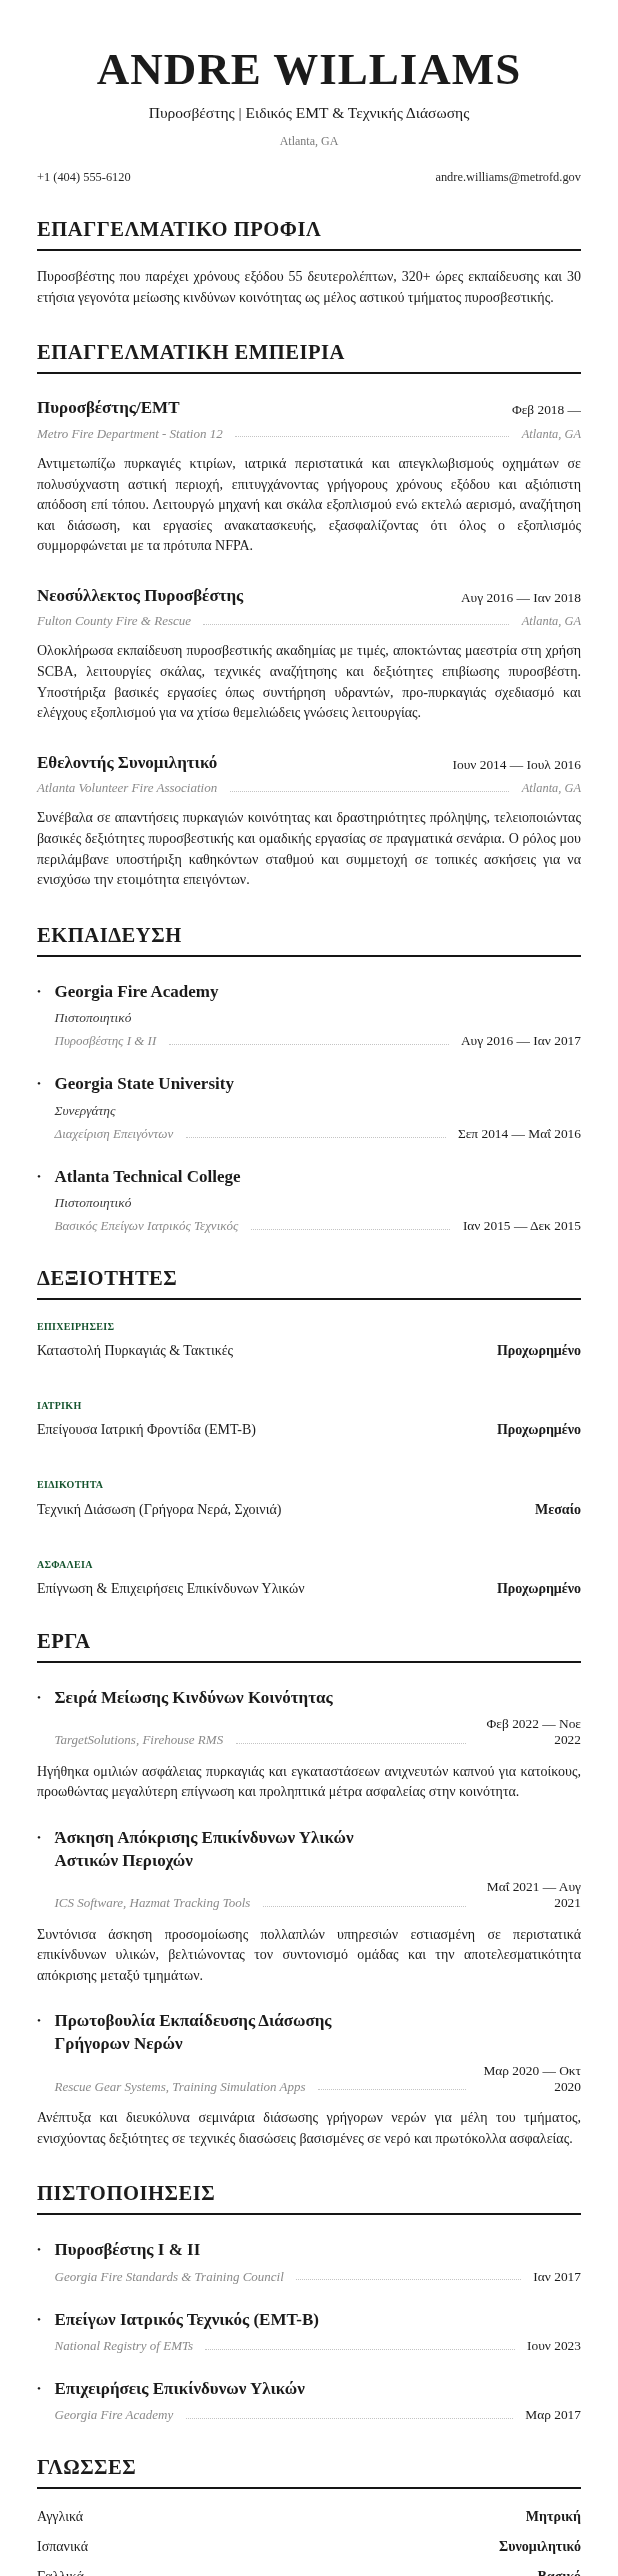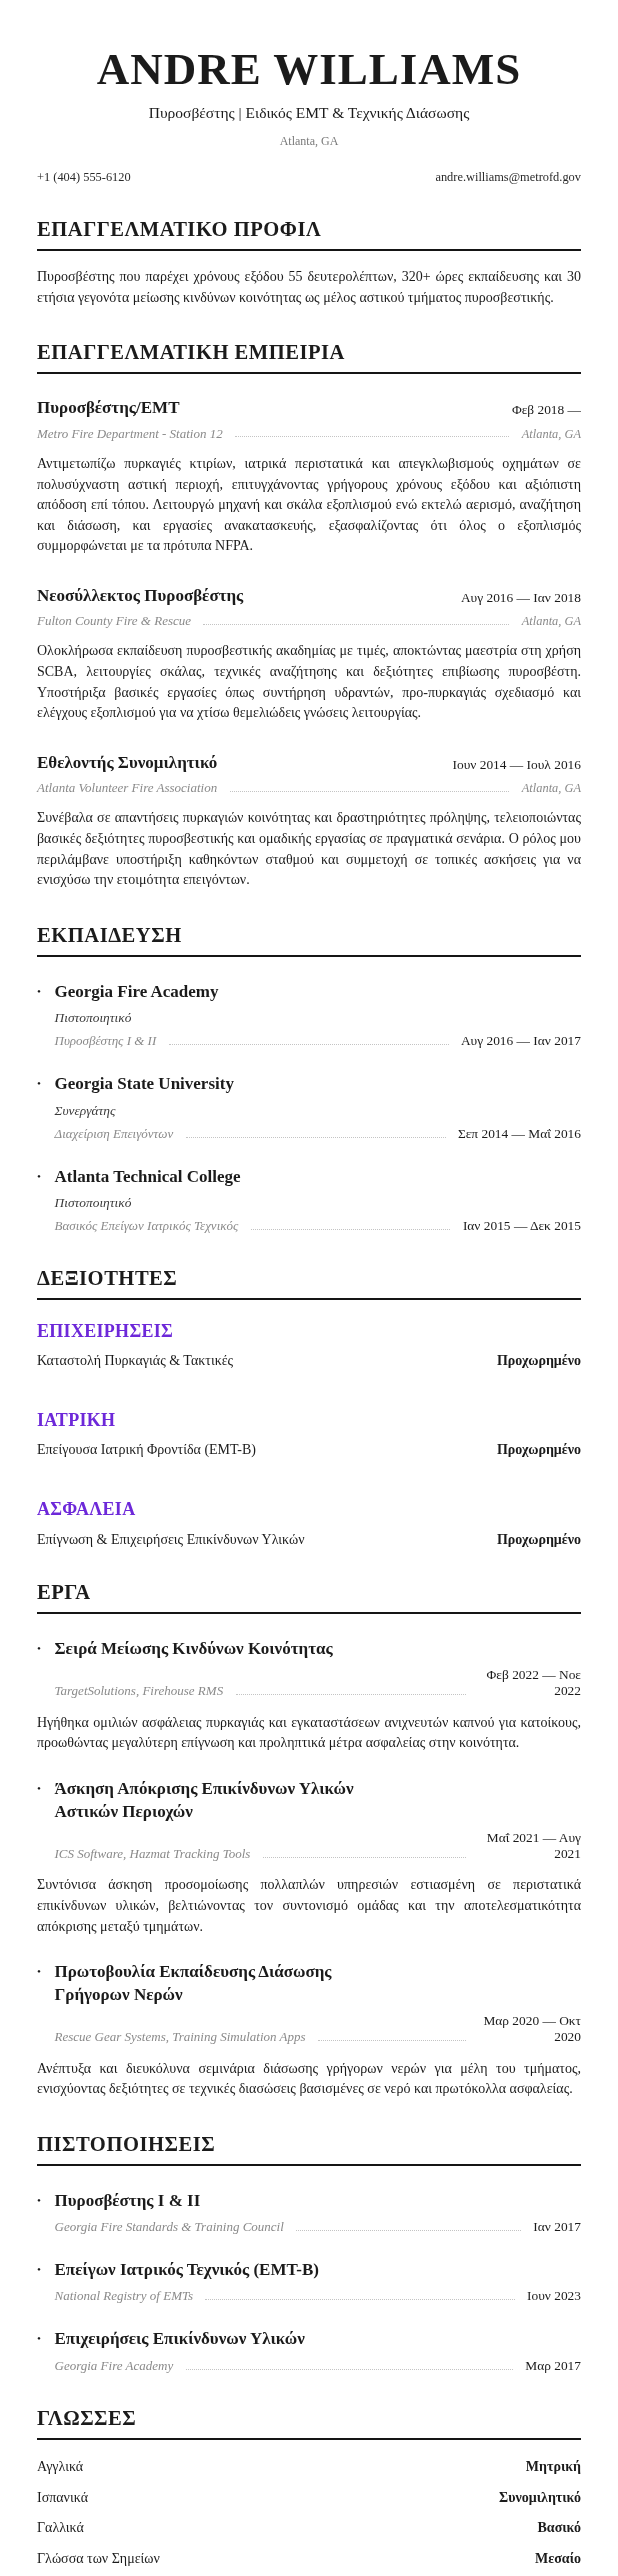--- a/index.html
+++ b/index.html
@@ -37,21 +37,21 @@
   .bullet{width:17.5px;flex:0 0 17.5px;font-size:11.3px;line-height:23px;}
   .item-title{font-size:17px;font-weight:700;line-height:23px;}
   .proj .item-title{max-width:340px;}
   .item-body{padding-left:17.5px;}
   .degree{font-size:13.4px;font-style:italic;color:#3a3a3a;margin-top:7.2px;}
   .item-body .entry-sub{margin-top:7.2px;}
   .proj-desc{margin-top:13.4px;}
   
   .skill-cat{margin-top:41px;}
   .skill-cat:first-of-type{margin-top:20.6px;}
-  .skill-cat-name{font-size:18px;font-weight:700;color:#6d28d9;letter-spacing:0.3px;}
+  .skill-cat-name{font-size:10px;font-weight:700;color:#14532d;letter-spacing:0.3px;}
   .skill-row{display:flex;justify-content:space-between;margin-top:11.3px;font-size:14px;}
   .skill-level{font-weight:700;}
   
   .lang-row{display:flex;justify-content:space-between;margin-top:14.4px;font-size:14px;}
   .lang-row:first-of-type{margin-top:19.6px;}
   .lang-level{font-weight:700;}
 </style>
 </head>
 <body>
 
@@ -176,20 +176,27 @@
     </div>
 
     <div class="skill-cat">
       <div class="skill-cat-name">ΙΑΤΡΙΚΗ</div>
       <div class="skill-row">
         <span>Επείγουσα Ιατρική Φροντίδα (EMT-B)</span>
         <span class="skill-level">Προχωρημένο</span>
       </div>
     </div>
 
+    <div class="skill-cat">
+      <div class="skill-cat-name">ΕΙΔΙΚΟΤΗΤΑ</div>
+      <div class="skill-row">
+        <span>Τεχνική Διάσωση (Γρήγορα Νερά, Σχοινιά)</span>
+        <span class="skill-level">Μεσαίο</span>
+      </div>
+    </div>
 
     <div class="skill-cat">
       <div class="skill-cat-name">ΑΣΦΑΛΕΙΑ</div>
       <div class="skill-row">
         <span>Επίγνωση &amp; Επιχειρήσεις Επικίνδυνων Υλικών</span>
         <span class="skill-level">Προχωρημένο</span>
       </div>
     </div>
   </div>
 

